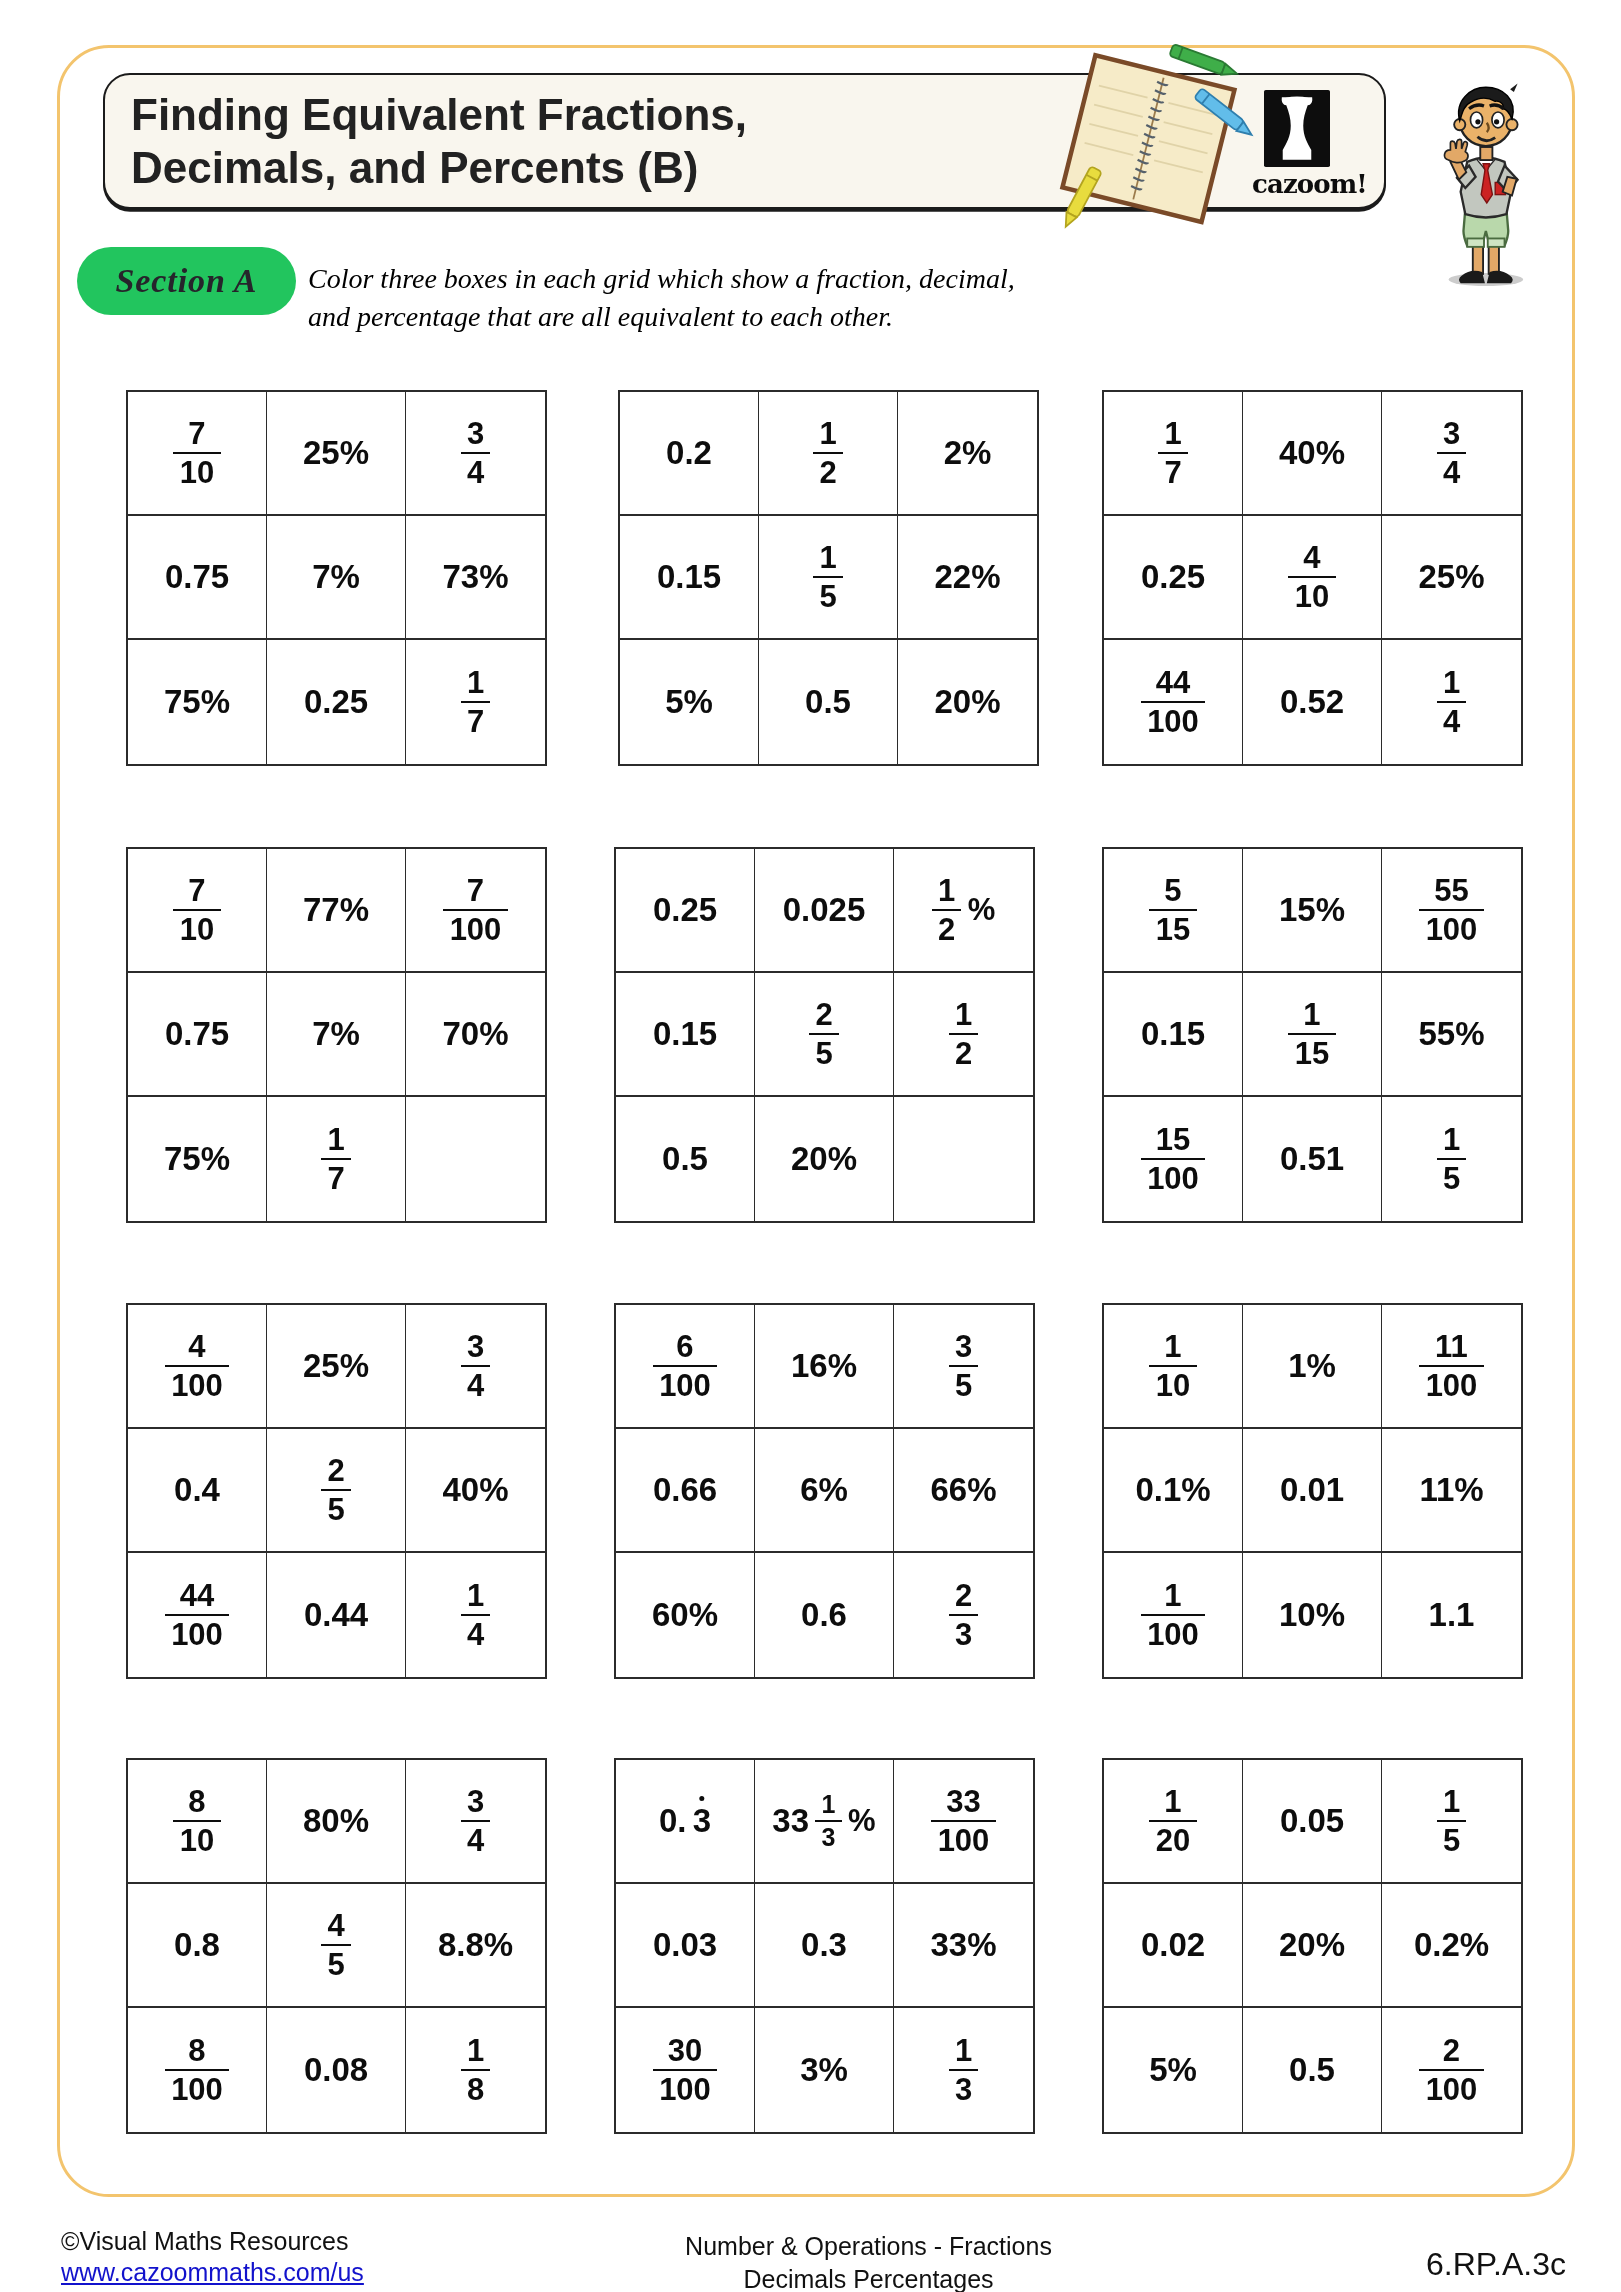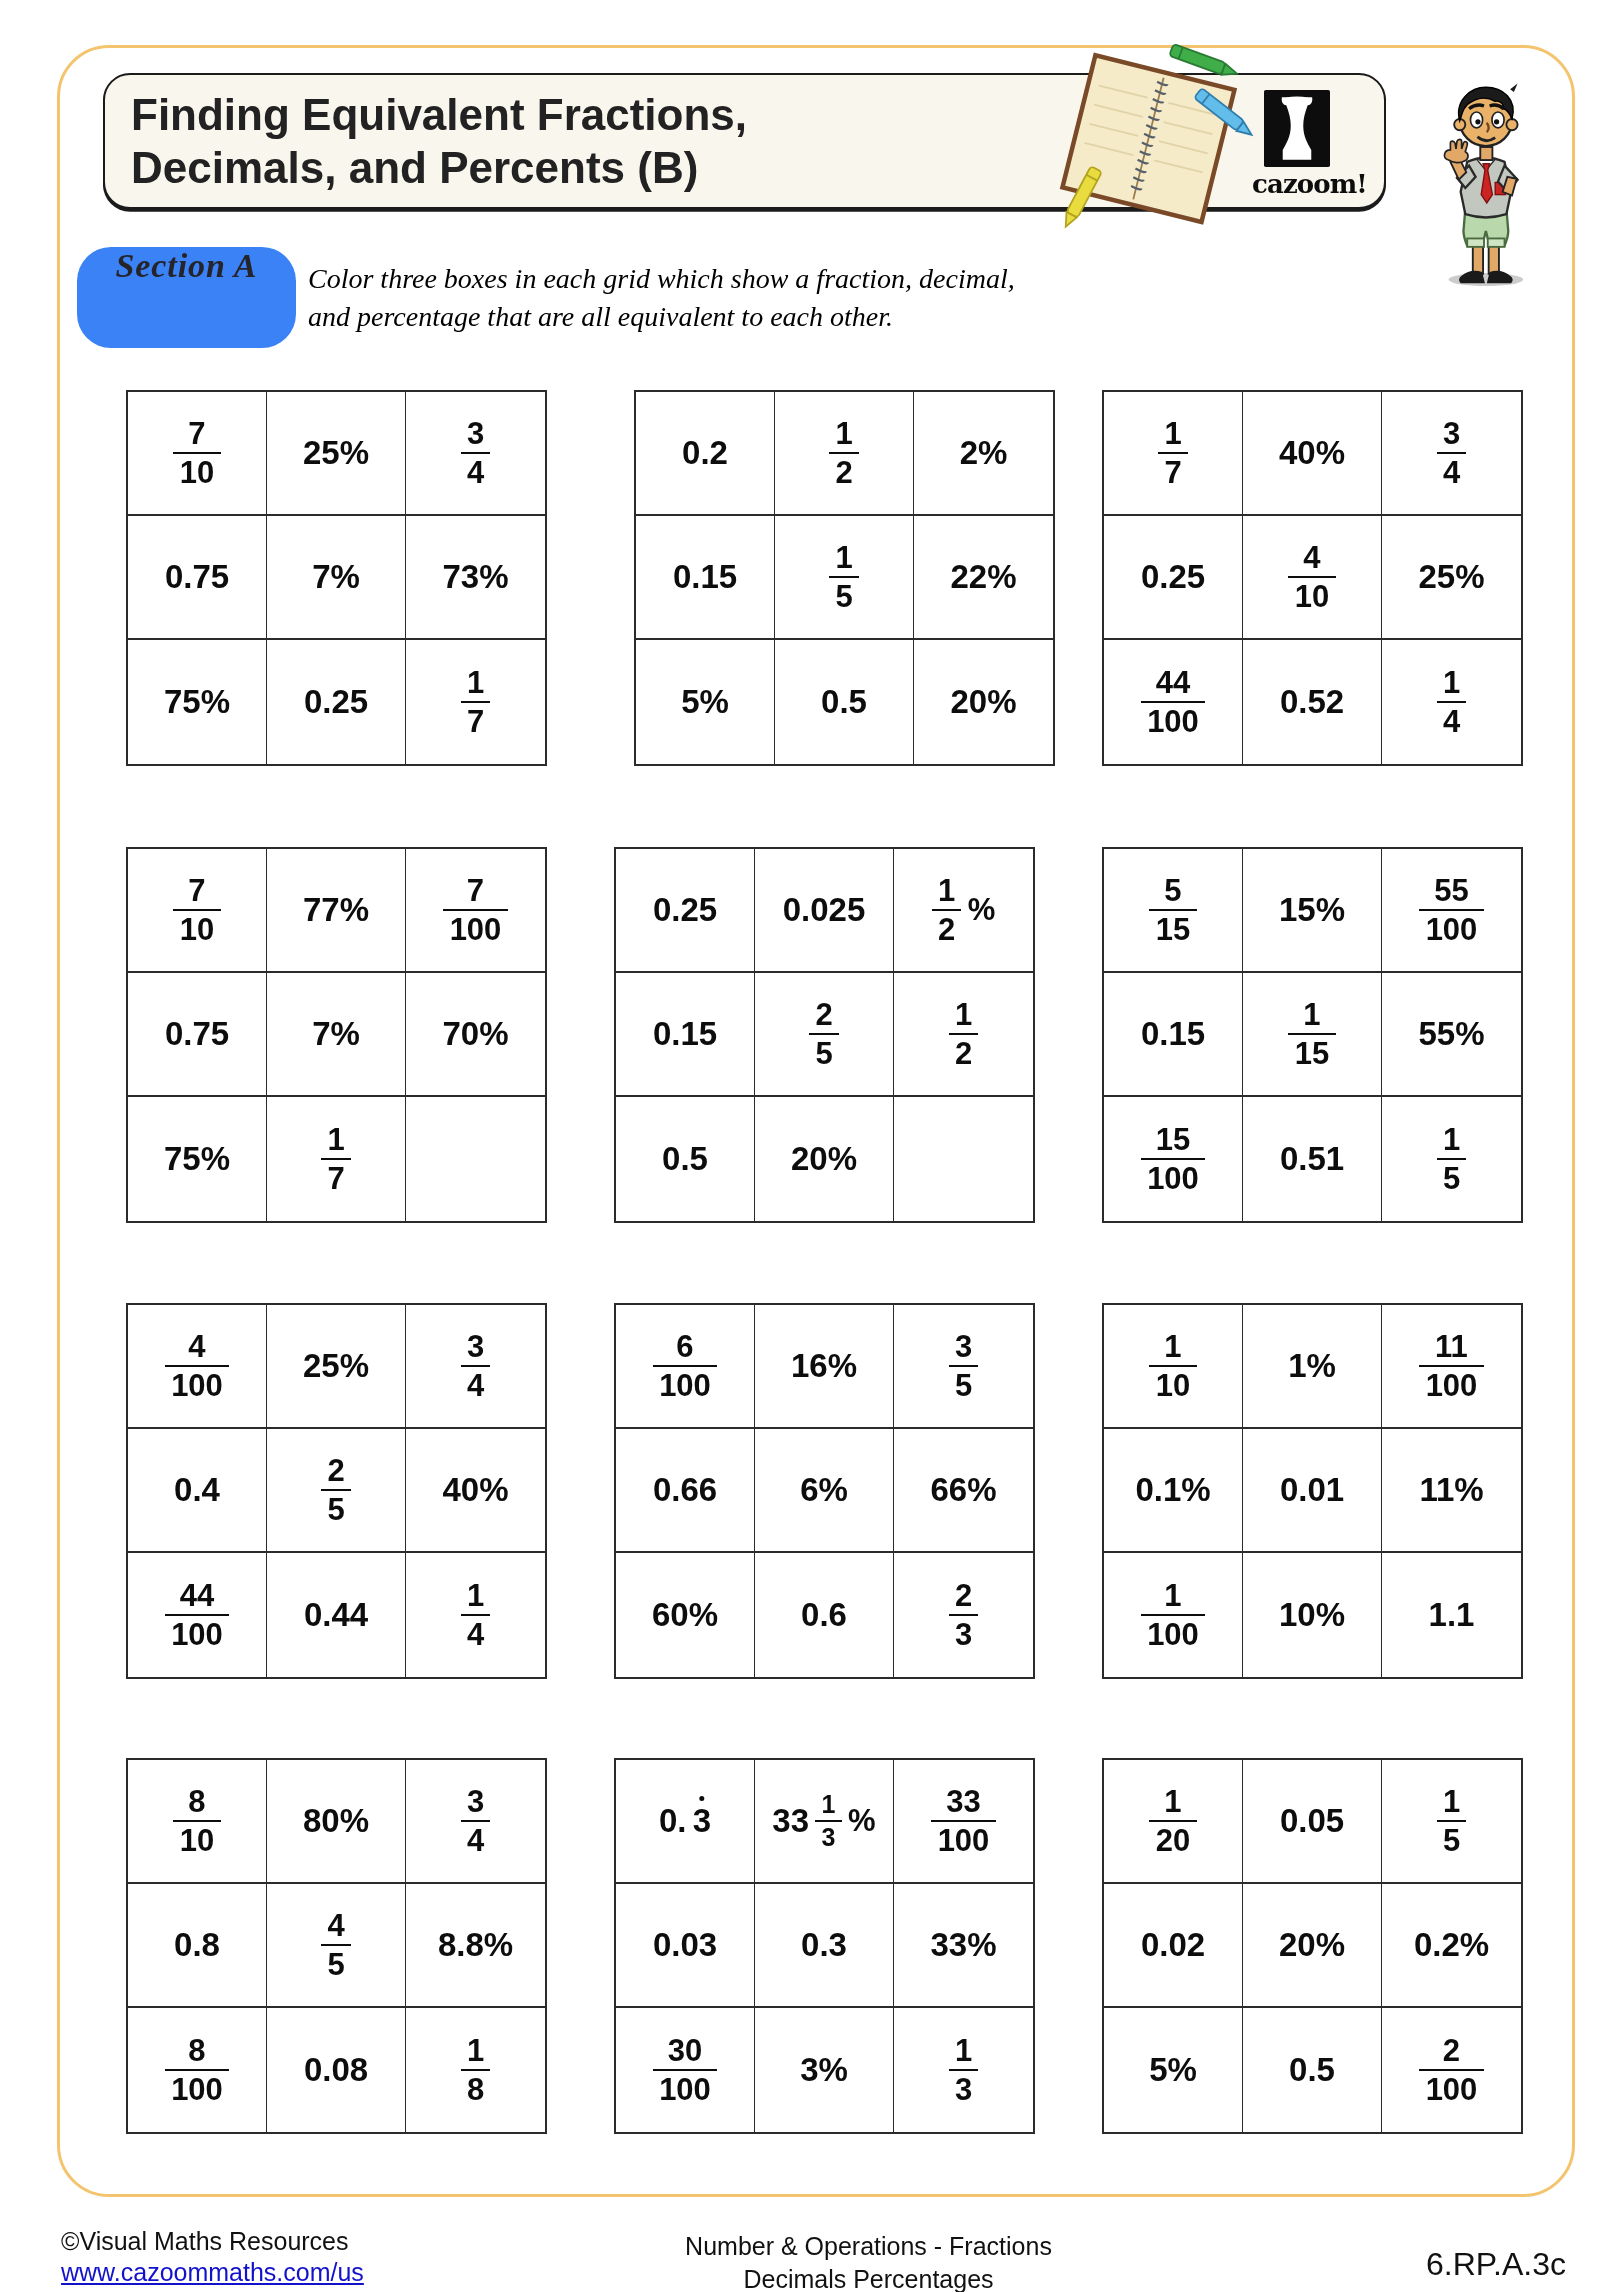--- a/index.html
+++ b/index.html
@@ -25,40 +25,40 @@
   
   .notebook-wrap{position:absolute;left:1012px;top:36px;width:269px;height:206px;}
   
   .logo-wrap{position:absolute;left:1252px;top:90px;width:90px;}
   .logo-mark{width:66px;height:77px;background:#0d0d0d;margin:0 auto;position:relative;border-radius:1.8px;}
   .logo-text{font-family:"DejaVu Serif", serif;font-weight:bold;font-size:26px;color:#0d0d0d;margin-top:1.8px;letter-spacing:-0.9px;}
   
   .boy-wrap{position:absolute;left:1426px;top:63px;width:116px;height:224px;}
   
   .section-pill{
-    position:absolute;left:77px;top:247px;width:219px;height:101px;
-    background:#3b82f6;border-radius:34px;display:flex;justify-content:center;
+    position:absolute;left:77px;top:247px;width:219px;height:68px;
+    background:#22c55e;border-radius:34px;display:flex;align-items:center;justify-content:center;
   }
   .section-label{
     font-family:"Liberation Serif", serif;font-style:italic;font-weight:bold;
     font-size:34px;color:#26242b;letter-spacing:0.9px;
   }
   .instructions{
     position:absolute;left:308px;top:260px;width:985px;
     font-family:"Liberation Serif", serif;font-style:italic;
     font-size:28px;line-height:1.35;color:#000000;
   }
   
   .grid{
     position:absolute;width:421px;height:376px;background:#fff;
     border:2.7px solid #2b2b2b;
     display:grid;grid-template-columns:repeat(3,1fr);grid-template-rows:repeat(3,1fr);
     box-sizing:border-box;
   }
-  .g0{left:126px;top:390px}.g1{left:634px;top:390px}.g2{left:1102px;top:390px}
+  .g0{left:126px;top:390px}.g1{left:618px;top:390px}.g2{left:1102px;top:390px}
   .g3{left:126px;top:847px}.g4{left:614px;top:847px}.g5{left:1102px;top:847px}
   .g6{left:126px;top:1303px}.g7{left:614px;top:1303px}.g8{left:1102px;top:1303px}
   .g9{left:126px;top:1758px}.g10{left:614px;top:1758px}.g11{left:1102px;top:1758px}
   .cell{
     display:flex;align-items:center;justify-content:center;
     border-right:1.8px solid #2b2b2b;border-bottom:2.7px solid #2b2b2b;
     font-weight:bold;font-size:33px;color:#0d0d0d;
   }
   .cell:nth-child(3n){border-right:none}
   .cell:nth-child(n+7){border-bottom:none}

